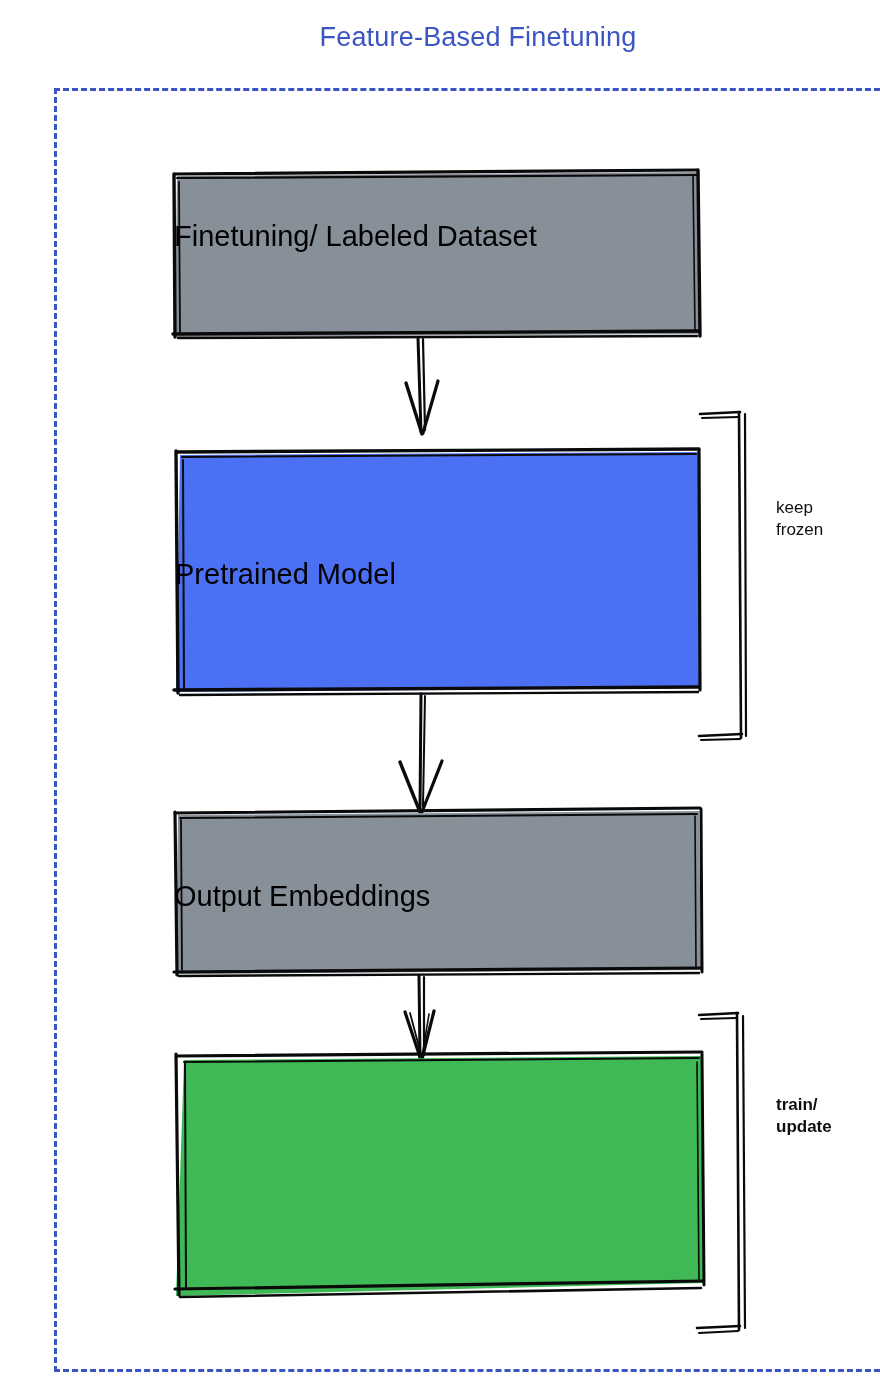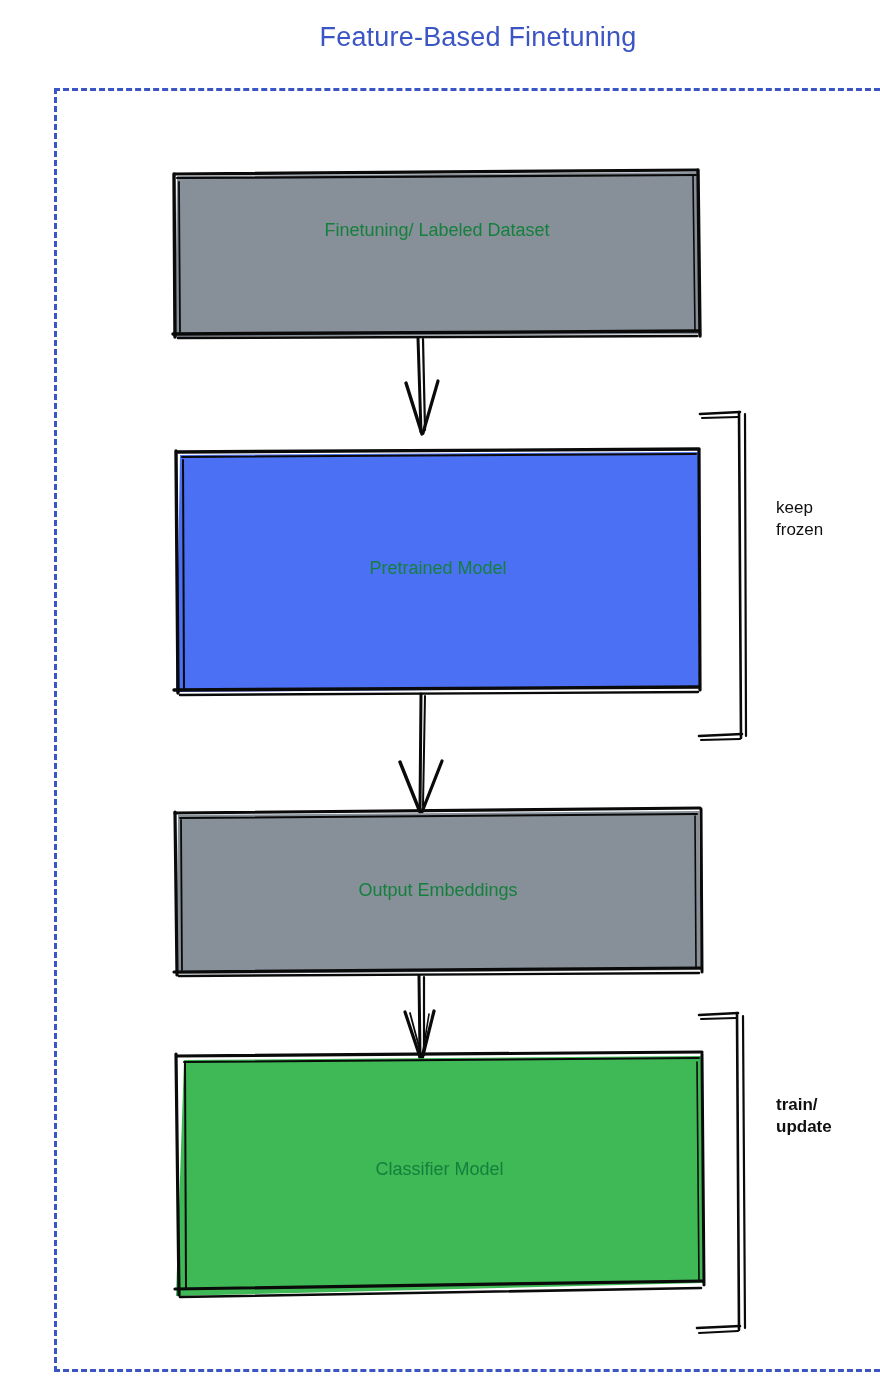--- a/index.html
+++ b/index.html
@@ -53,25 +53,25 @@
     position: absolute;
     left: 0; top: 0;
     width: 880px;
     height: 1393px;
     pointer-events: none;
   }
 
   .node-label {
     position: absolute;
     font-family: "Liberation Sans", sans-serif;
-    font-size: 18px;
+    font-size: 29px;
     font-weight: 400;
-    color: #15803d;
+    color: #000000;
     white-space: nowrap;
-    text-align: center;
+    text-align: left;
   }
 
   .side-label {
     position: absolute;
     font-family: "Liberation Sans", sans-serif;
     font-size: 17px;
     font-weight: 400;
     color: #101010;
     line-height: 1.28;
     white-space: pre-line;
@@ -188,23 +188,20 @@
   </div>
 
   <div class="node-hit" style="left:137px; top:450px; width:526px; height:175px;">
     <div class="node-label" style="left:0; top:108px; width:526px;">Pretrained Model</div>
   </div>
 
   <div class="node-hit" style="left:136px; top:810px; width:528px; height:165px;border-radius:28px;">
     <div class="node-label" style="left:0; top:70px; width:528px;">Output Embeddings</div>
   </div>
 
-  <div class="node-hit" style="left:137px; top:1054px; width:529px; height:240px;">
-    <div class="node-label" style="left:0; top:105px; width:529px;">Classifier Model</div>
-  </div>
 
   <div class="side-label" style="left:738px; top:497px;">keep
 frozen</div>
 
   <div class="side-label" style="left:738px; top:1094px;font-weight:bold;">train/
 update</div>
 
 </div>
 
 </body></html>

